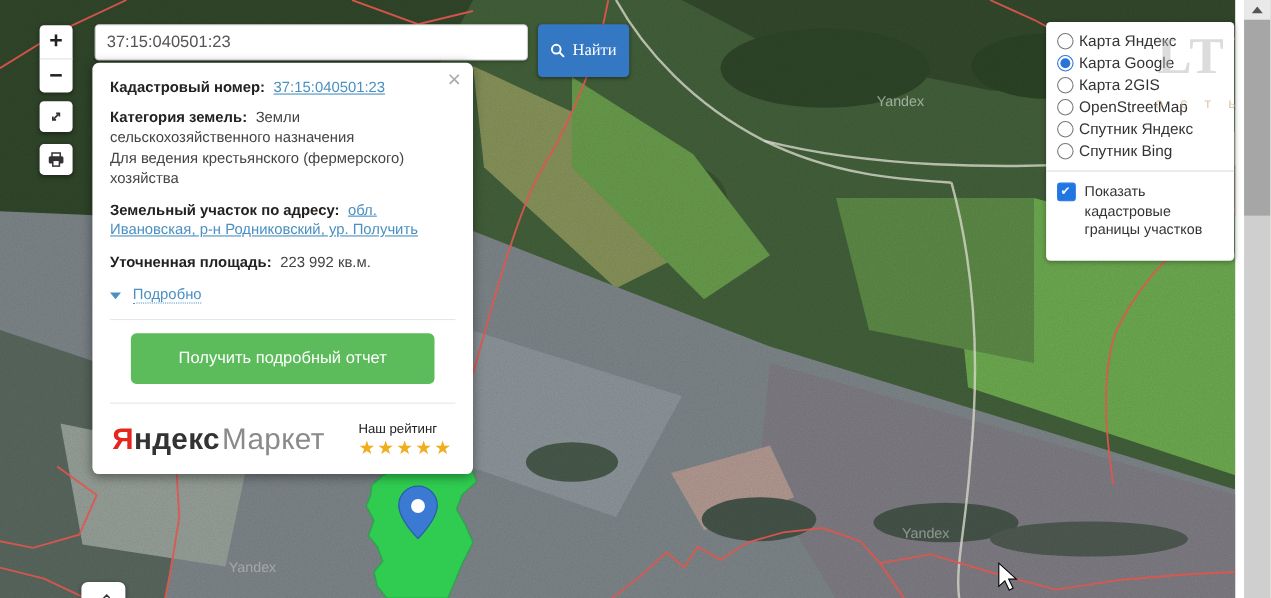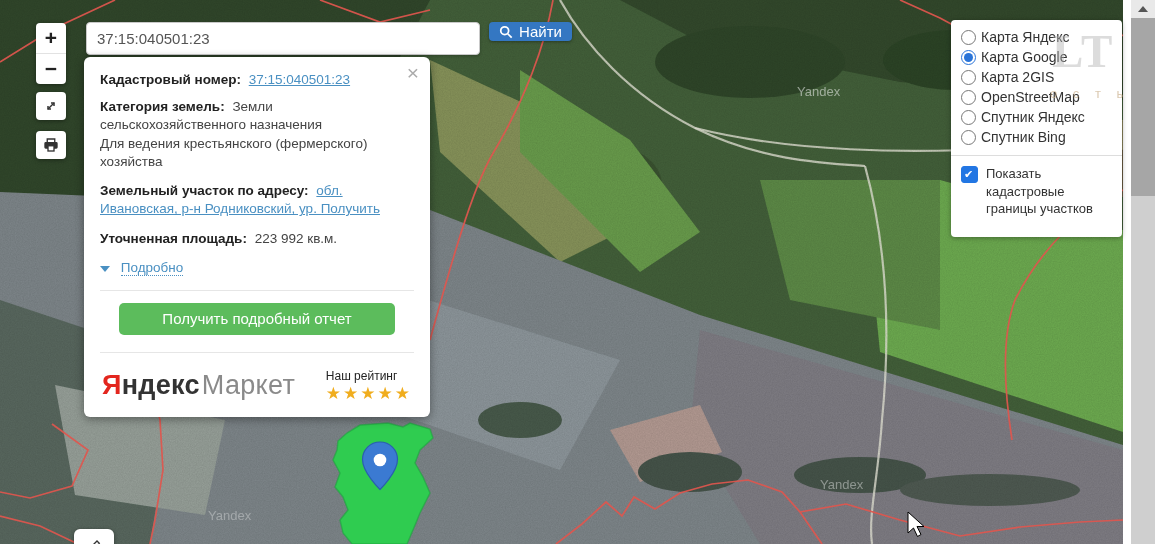--- a/index.html
+++ b/index.html
@@ -17,38 +17,38 @@
   .sqbtn{width:30px;height:28px;display:flex;align-items:center;justify-content:center;cursor:pointer;}
   .expand{left:36px;top:92px;}
   .print{left:36px;top:131px;}
   .measure{left:74px;top:529px;width:40px;height:30px;border-radius:6px;}
 
   
   .searchbar{position:absolute;left:86px;top:22px;display:flex;z-index:10;}
   input.search{width:372px;height:31px;border:1px solid #c9c9c9;border-radius:4px;padding:0 10px;
         font-size:15px;color:#555;outline:none;box-sizing:content-box;
         font-family:"Liberation Sans",sans-serif;box-shadow:0 1px 3px rgba(0,0,0,.25);}
-  .btn-find{margin-left:9px;width:83px;height:19px;background:#3477c2;border:none;border-radius:4px;
+  .btn-find{margin-left:9px;width:83px;height:48px;background:#3477c2;border:none;border-radius:4px;
         color:#fff;font-size:15px;display:flex;align-items:center;justify-content:center;gap:6px;
-        cursor:pointer;box-shadow:0 1px 3px rgba(0,0,0,.35);font-family:Liberation Sans, sans-serif;}
+        cursor:pointer;box-shadow:0 1px 3px rgba(0,0,0,.35);font-family:Liberation Serif, serif;}
 
   
   .popup{position:absolute;left:84px;top:57px;width:314px;background:#fff;border-radius:6px;
         box-shadow:0 2px 10px rgba(0,0,0,.4);padding:14px 16px 10px;font-size:13.5px;color:#444;
         line-height:1.35;z-index:10;}
   .close{position:absolute;right:11px;top:5px;font-size:21px;color:#ababab;cursor:pointer;line-height:1;}
   .row{margin-bottom:9px;}
   .lbl{font-weight:700;color:#222;margin-right:4px;}
   a.link{color:#4a90c2;text-decoration:underline;cursor:pointer;}
   .details-row{margin:11px 0 0;}
   .tri-down{display:inline-block;width:0;height:0;border-left:5px solid transparent;
         border-right:5px solid transparent;border-top:6px solid #4a90c2;margin-right:7px;}
   .details{color:#4a90c2;border-bottom:1px dotted #4a90c2;cursor:pointer;}
   .pdivider{height:1px;background:#e6e6e6;margin:13px 0 12px;}
-  .report{display:block;margin:0 auto;width:276px;height:32px;background:#5cbc5c;border:none;
+  .report{display:block;margin:0 auto;width:276px;height:46px;background:#5cbc5c;border:none;
         border-radius:5px;color:#fff;font-size:15px;cursor:pointer;font-family:"Liberation Sans",sans-serif;}
   .brandrow{display:flex;align-items:center;justify-content:space-between;padding:2px 2px 4px;}
   .ya-logo{font-size:27px;letter-spacing:.3px;cursor:pointer;}
   .ya-r{color:#e3261e;font-weight:700;}
   .ya-b{color:#333;font-weight:700;}
   .market{color:#8a8a8a;font-weight:400;margin-left:2px;}
   .rating{text-align:left;}
   .rating-label{font-size:12px;color:#222;margin-bottom:1px;}
   .stars{color:#f0ad1e;font-size:17px;letter-spacing:2px;line-height:1;}
 

